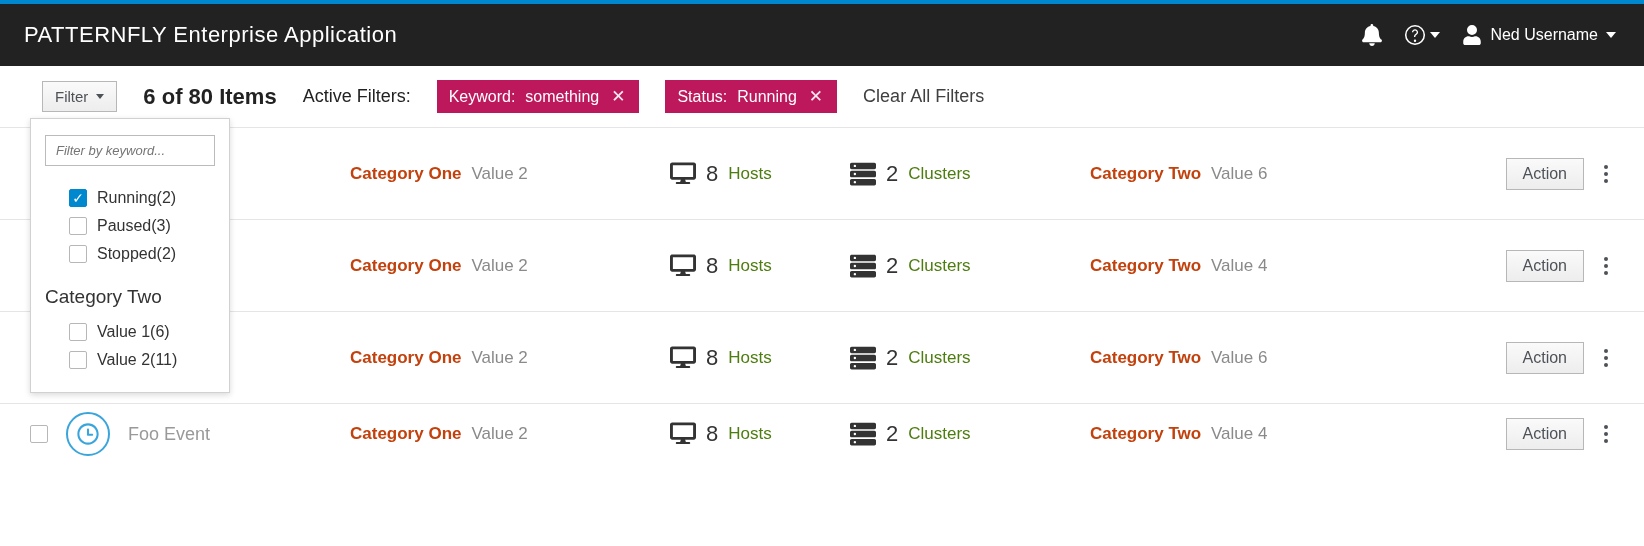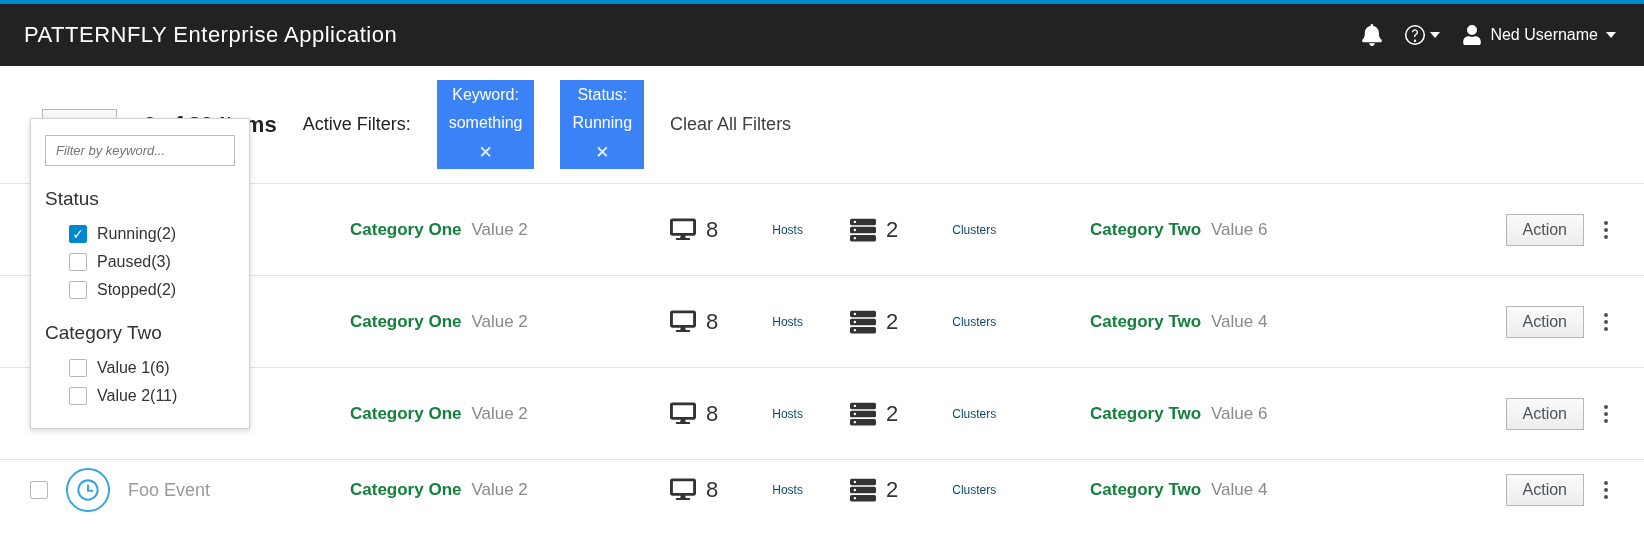--- a/index.html
+++ b/index.html
@@ -29,30 +29,29 @@
     display: inline-flex; align-items: center; gap: 8px;
     border: 1px solid #b7b7b7; background: #f1f1f1; color: #4d5258;
     padding: 6px 12px; font-size: 15px; cursor: pointer;
     background-image: linear-gradient(#fafafa, #ededed);
   }
   .filter-btn .caret { width: 0; height: 0; border-left: 4px solid transparent; border-right: 4px solid transparent; border-top: 5px solid #4d5258; }
   .items-count { font-size: 22px; font-weight: 600; color: #222; }
   .active-label { font-size: 18px; color: #222; }
   .chip {
     display: inline-flex; align-items: center; gap: 10px;
-    background: #3b82f6; color: #fff; padding: 6px 12px; font-size: 16px;
+    background: #be185d; color: #fff; padding: 6px 12px; font-size: 16px;
     cursor: default;
-    flex-direction: column;
   }
   .chip .chip-x { cursor: pointer; font-size: 17px; opacity: 0.9; padding: 0 2px; }
   .clear-link { color: #404040; font-size: 18px; text-decoration: none; cursor: pointer; }
 
   
   .filter-panel {
-    position: absolute; left: 30px; top: 52px; width: 220px;
+    position: absolute; left: 30px; top: 52px; width: 200px;
     background: #fff; border: 1px solid #d1d1d1; box-shadow: 0 2px 6px rgba(0,0,0,0.15);
     padding: 16px 14px 18px 14px; z-index: 20;
   }
   .filter-panel input[type=text] {
     width: 100%; padding: 7px 10px; border: 1px solid #bbb; font-size: 13px; font-style: italic; color: #999;
     margin-bottom: 18px;
   }
   .facet-title { font-size: 19px; color: #333; margin: 4px 0 10px 0; font-weight: 400; }
   .facet-list { margin: 0 0 18px 0; padding: 0; list-style: none; }
   .facet-list li { padding: 5px 0 5px 24px; font-size: 16px; color: #333; display: flex; align-items: center; gap: 10px; }
@@ -70,24 +69,24 @@
   .row-cb { width: 18px; height: 18px; border: 1px solid #b7b7b7; border-radius: 2px; flex: 0 0 18px; }
   .row-iconwrap { width: 44px; height: 44px; border: 2px solid #39a5dc; border-radius: 50%; display: flex; align-items:center; justify-content:center; }
   .row-title { font-size: 18px; font-weight: 500; color: #333; }
 
   .col-cat1 { width: 300px; }
   .col-hosts { width: 160px; display:flex; align-items:center; gap:10px; }
   .col-clusters { width: 220px; display:flex; align-items:center; gap:10px; }
   .col-cat2 { width: 290px; }
   .col-actions { margin-left: auto; display:flex; align-items:center; gap: 14px; }
 
-  .cat-label { font-size: 17px; font-weight: 600; color: #15803d; }
+  .cat-label { font-size: 17px; font-weight: 600; color: #c2410c; }
   .cat-value { font-size: 17px; color: #8a8a8a; margin-left: 6px; }
   .metric-num { font-size: 22px; color: #333; }
-  .metric-unit { font-size: 12px; color: #0c4a6e; margin-left: 44px; }
+  .metric-unit { font-size: 17px; color: #4d7c0f; }
   .action-btn {
     border: 1px solid #b7b7b7; background-image: linear-gradient(#fafafa, #ededed);
     padding: 6px 16px; font-size: 16px; color: #4d5258; cursor: pointer;
   }
   .kebab { display:flex; flex-direction:column; gap:3px; cursor:pointer; padding: 4px 6px; }
   .kebab span { width:4px; height:4px; background:#4d5258; border-radius:50%; display:block; }
 
   .icon-svg { display:block; }
 </style>
 </head>
@@ -139,21 +138,20 @@
   <span class="chip">
     <span>Status:</span>
     <span>Running</span>
     <span class="chip-x">✕</span>
   </span>
 
   <a class="clear-link">Clear All Filters</a>
 
   <div class="filter-panel">
     <input type="text" placeholder="Filter by keyword..." style="">
-    <div class="facet-title">Status</div>
     <ul class="facet-list">
       <li>
           <span class="chk checked">✓</span>
           <span>Running(2)</span>
         </li>
       <li>
           <span class="chk"></span>
           <span>Paused(3)</span>
         </li>
       <li>

